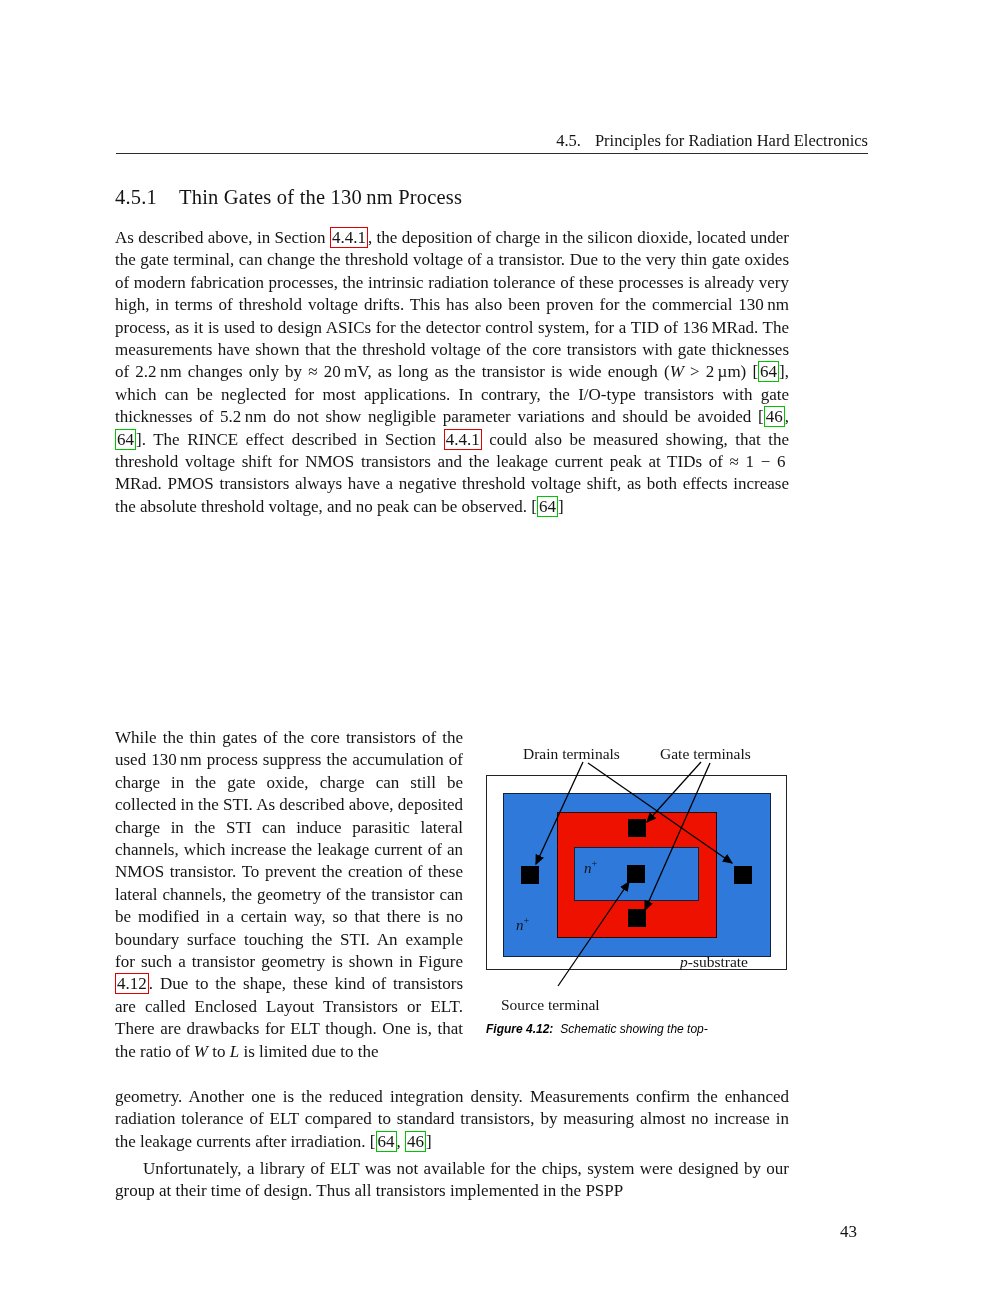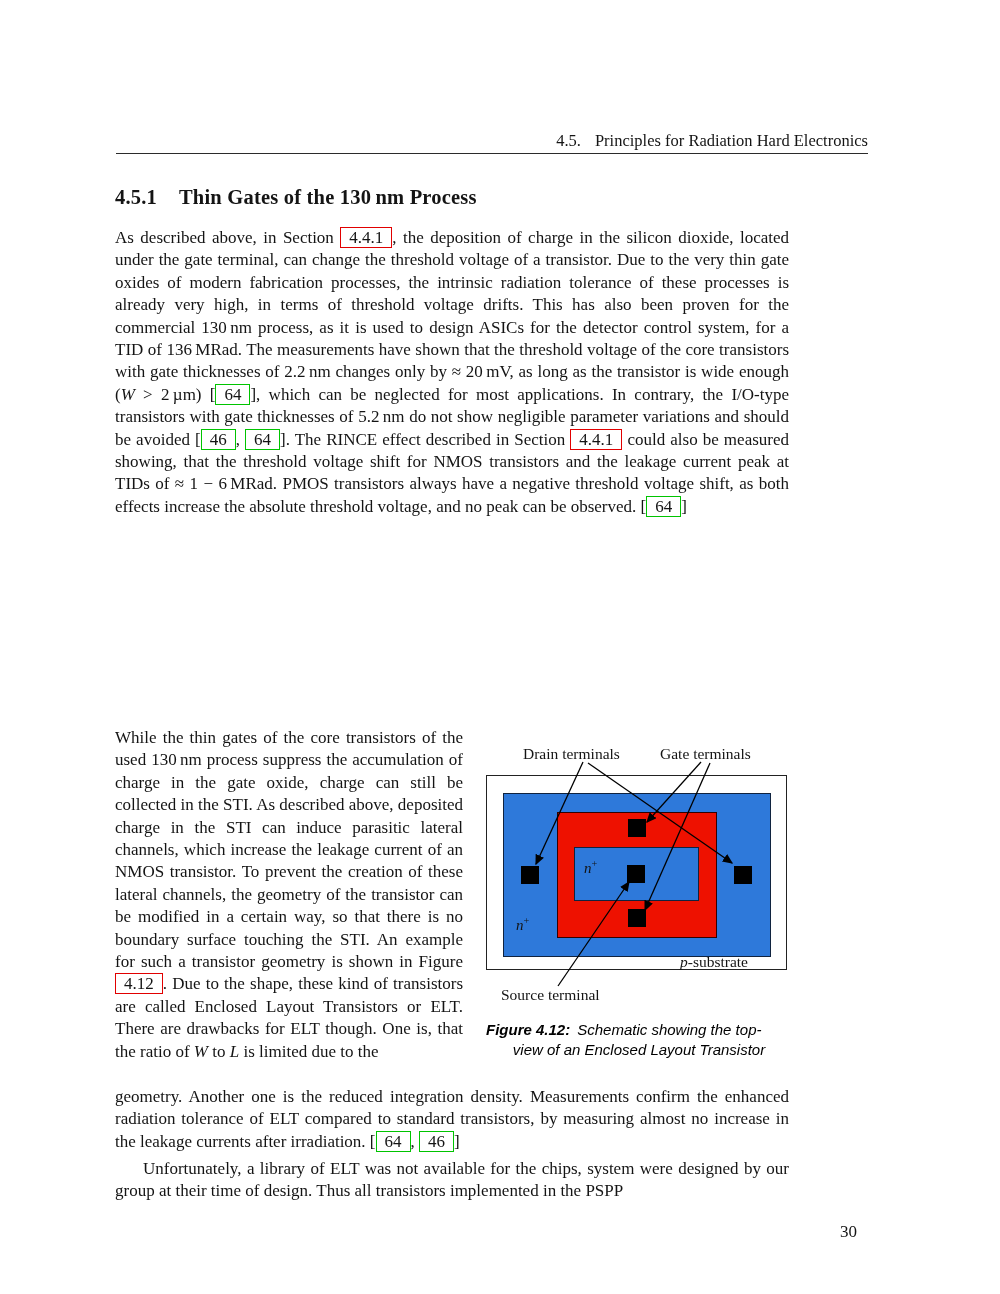--- a/index.html
+++ b/index.html
@@ -3,53 +3,53 @@
 <meta charset="utf-8">
 <style>
   html,body{margin:0;padding:0;background:#ffffff;}
   .page{position:relative;width:888px;height:1294px;background:#ffffff;
         font-family:"Liberation Serif", serif;color:#141414;overflow:hidden;}
 
   .hdr{position:absolute;left:115px;top:131px;width:753px;text-align:right;font-size:16.5px;}
   .hdr .num{margin-right:14px;}
   .hdr-rule{position:absolute;left:116px;top:153px;width:752px;border-top:1.6px solid #2b2b2b;}
 
-  .sec-head{position:absolute;left:115px;font-size:20.5px;font-weight:bold;letter-spacing:.2px;}
+  .sec-head{position:absolute;left:115px;font-size:20.5px;font-weight:normal;letter-spacing:.2px;}
   .sec-head .sn{display:inline-block;min-width:46px;margin-right:18px;}
 
   .body-text{position:absolute;left:115px;width:674px;font-size:17px;line-height:22.4px;
              text-align:justify;}
   .indent{text-indent:28px;}
   .leftcol{width:348px;}
 
-  .refbox{border:1px solid;padding:0 8px;}
+  .refbox{border:1px solid;padding:0 1px;}
   .ref-sec{border-color:#e10000;}
   .ref-cite{border-color:#00c400;}
   .mi{font-style:italic;}
   .sup{vertical-align:super;font-size:0.68em;line-height:0;}
 
   
   .fig{position:absolute;left:486px;top:745px;width:302px;height:270px;font-size:15.5px;}
   .fig .toplabel{position:absolute;top:0;white-space:nowrap;}
   .fig .outer{position:absolute;left:0;top:30px;width:299px;height:193px;
               border:1.5px solid #222;background:#fff;}
   .fig .blue1{position:absolute;left:17px;top:48px;width:266px;height:162px;
               background:#2e79da;border:1px solid #10233f;}
   .fig .red1{position:absolute;left:71px;top:67px;width:158px;height:124px;
              background:#ee1100;border:1px solid #300;}
   .fig .blue2{position:absolute;left:88px;top:102px;width:123px;height:52px;
               background:#2e79da;border:1px solid #10233f;}
   .fig .sq{position:absolute;width:18px;height:18px;background:#000;}
   .fig .nplus{position:absolute;font-size:15px;}
   .fig .psub{position:absolute;left:112px;top:208px;width:150px;text-align:right;font-size:15.5px;}
-  .fig .srclabel{position:absolute;left:15px;top:241px;white-space:nowrap;}
+  .fig .srclabel{position:absolute;left:15px;top:251px;white-space:nowrap;}
   .fig svg{position:absolute;left:0;top:0;pointer-events:none;}
 
   .caption{position:absolute;left:486px;top:1020px;width:306px;
-           font-family:"Liberation Sans", sans-serif;font-size:15px;line-height:19.5px;
+           font-family:"Liberation Sans", sans-serif;font-size:12px;line-height:19.5px;
            font-style:italic;color:#000;}
   .caption .cl{font-weight:bold;margin-right:7px;}
   .caption .c2{text-align:center;}
 
   .pageno{position:absolute;left:115px;top:1222px;width:742px;text-align:right;font-size:17px;}
 </style>
 </head>
 <body>
 
 <div class="page">
@@ -98,22 +98,21 @@
       <line x1="97" y1="17" x2="50" y2="119" stroke="#000" stroke-width="1.3" marker-end="url(#ah)"></line>
       <line x1="102" y1="18" x2="246" y2="118" stroke="#000" stroke-width="1.3" marker-end="url(#ah)"></line>
       <line x1="215" y1="17" x2="161" y2="77" stroke="#000" stroke-width="1.3" marker-end="url(#ah)"></line>
       <line x1="224" y1="18" x2="159" y2="165" stroke="#000" stroke-width="1.3" marker-end="url(#ah)"></line>
       <line x1="72" y1="241" x2="143" y2="137" stroke="#000" stroke-width="1.3" marker-end="url(#ah)"></line>
     </svg>
   </div>
 
   <div class="caption">
     <div><span class="cl">Figure 4.12:</span><span>Schematic showing the top-</span></div>
-    <div class="c2">view of an Enclosed Layout Transistor</div>
   </div>
 
   <div class="body-text" style="top:1086px;">geometry. Another one is the reduced integration density. Measurements confirm the enhanced radiation tolerance of ELT compared to standard transistors, by measuring almost no increase in the leakage currents after irradiation. [<span class="refbox ref-cite">64</span>, <span class="refbox ref-cite">46</span>]</div>
 
   <div class="body-text indent" style="top:1158px;">Unfortunately, a library of ELT was not available for the chips, system were designed by our group at their time of design. Thus all transistors implemented in the PSPP</div>
 
-  <div class="pageno">30</div>
+  <div class="pageno">43</div>
 
 </div>
 
 </body></html>

